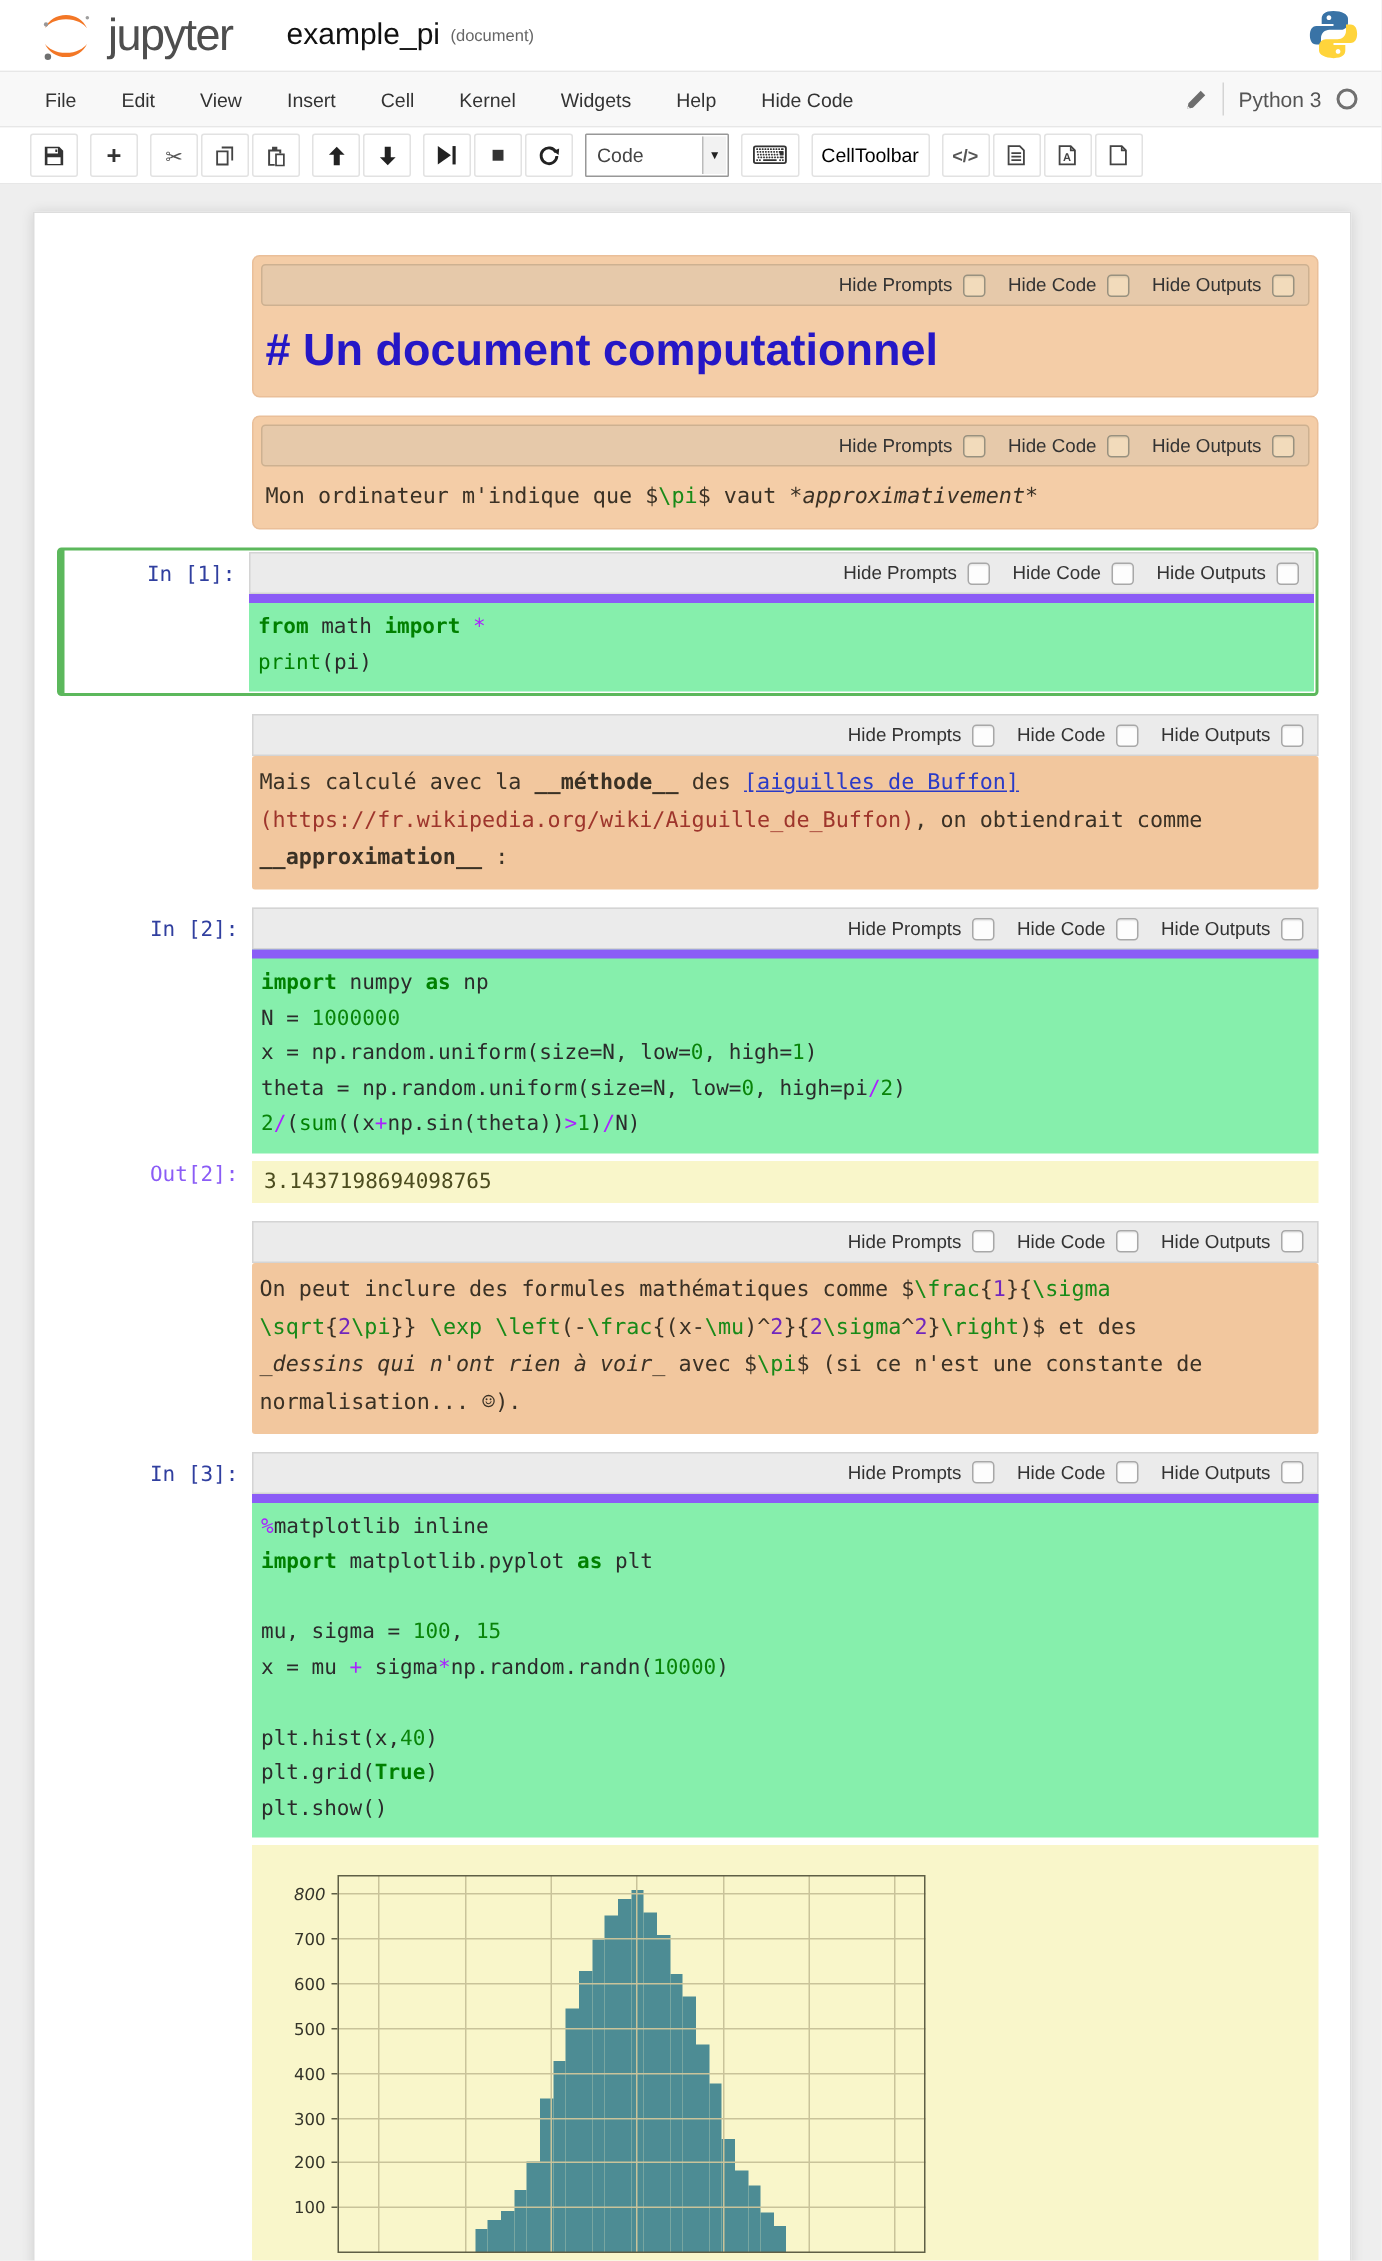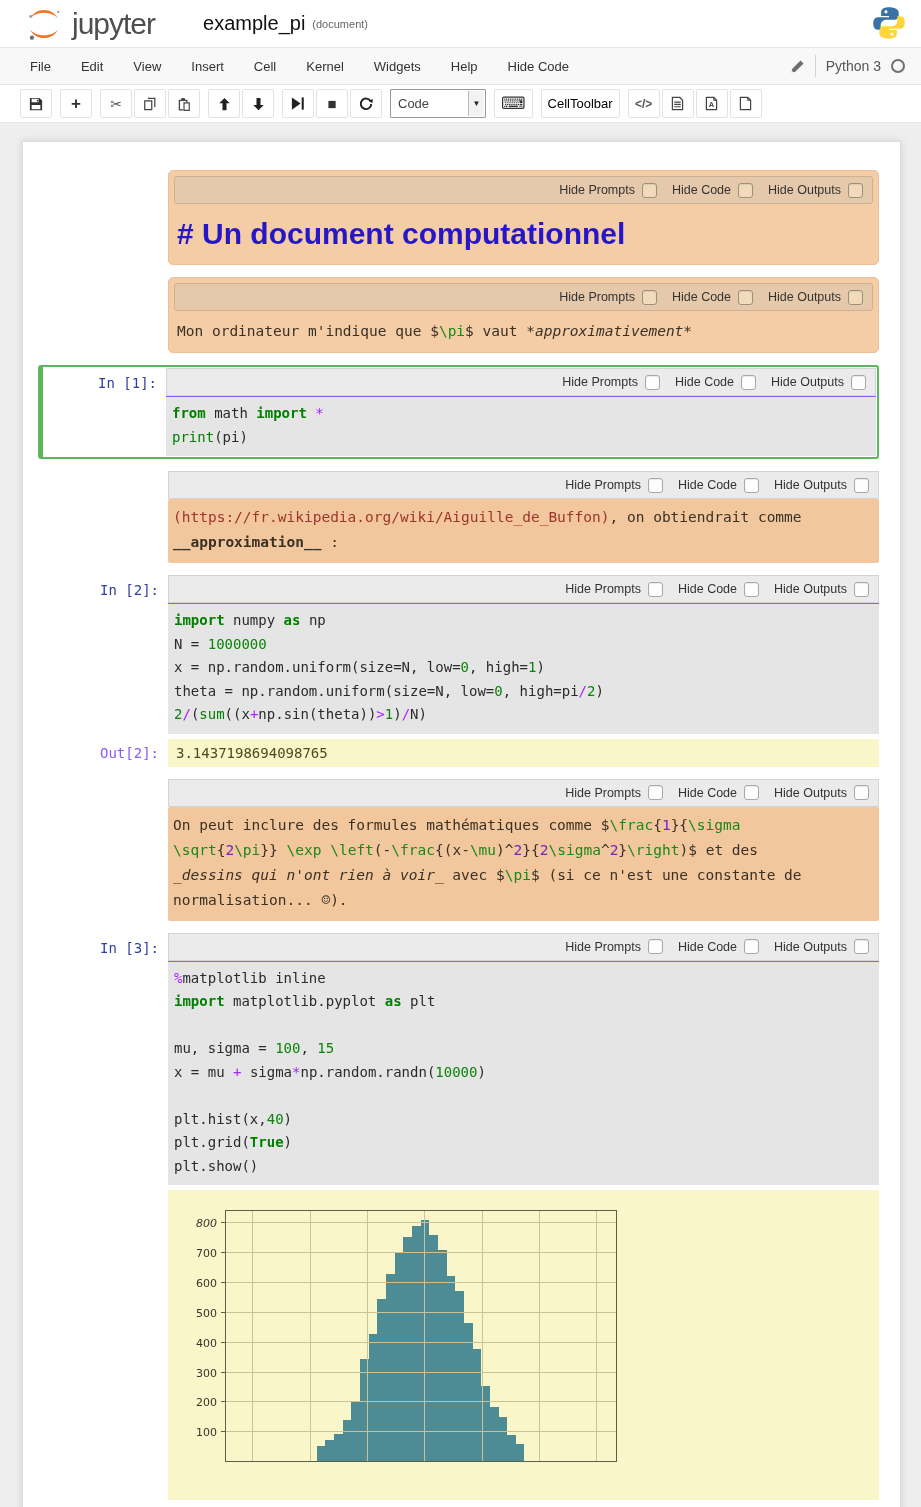--- a/index.html
+++ b/index.html
@@ -2,21 +2,21 @@
 <html><head>
 <meta charset="utf-8">
 <style>
   * { margin:0; padding:0; box-sizing:border-box; }
   html,body { width:921px; height:1507px; overflow:hidden; background:#eeeeee;
     font-family:"Liberation Sans", sans-serif; }
 
   
   .hdr { background:#fff; height:47px; display:flex; align-items:center; padding-left:22px; position:relative; }
   .logo-mark { width:44px; height:36px; margin-right:6px; }
-  .logo-word { font-size:30px; color:#4e4e4e; letter-spacing:-1px; font-weight:400; margin-right:48px; }
+  .logo-word { font-size:30px; color:#4e4e4e; letter-spacing:-1px; font-weight:400; margin-right:36px; }
   .nb-title { font-size:20px; color:#111; }
   .autosave { font-size:11px; color:#666; margin-left:7px; }
   .pylogo { position:absolute; right:14px; top:5px; width:36px; height:36px; }
 
   
   .menubar { background:#f8f8f8; border-top:1px solid #e7e7e7; border-bottom:1px solid #e7e7e7;
     height:38px; display:flex; align-items:center; padding:0 16px 0 30px; }
   .menu-item { font-size:13px; color:#333; margin-right:30px; cursor:pointer; white-space:nowrap; }
   .menubar-right { margin-left:auto; display:flex; align-items:center; gap:10px; }
   .mode-pencil { width:15px; height:15px; }
@@ -63,21 +63,21 @@
   .owrap .strip .cb { background:#f2dbbb; border-color:#98917f; }
   .md-src { font-family:"DejaVu Sans Mono", monospace; font-size:14.5px; line-height:25px;
     color:#3a3125; padding:6px 8px 8px 5px; white-space:pre-wrap; }
   .owrap .md-src { padding:8px 5px 6px 3px; }
   .md-body { background:#f2c79e; border-radius:2px; }
   .h1line { font-family:"Liberation Sans", sans-serif; font-size:30px; font-weight:bold; color:#2517c6; line-height:44px; }
 
   
   .cell.selected { border:2px solid #5cb85c; border-left-width:5px; border-radius:3px; padding:1px 1px 1px 0;
     margin-left:-7px; background:#fff; }
-  .codebox { background:#e5e5e5; border-top:1px solid #8b5cf6; padding:5px 8px 7px 6px; }
+  .codebox { background:#86efac; border-top:6px solid #8b5cf6; padding:5px 8px 7px 6px; }
   .cline { font-family:"DejaVu Sans Mono", monospace; font-size:14px; line-height:23.5px; color:#2b2b2b; white-space:pre; }
   .outbox { background:#f9f6ca; margin-top:5px; padding:6px 8px; font-family:"DejaVu Sans Mono", monospace;
     font-size:14px; color:#4c4c1f; }
   .outrow { display:flex; margin-top:0; }
   .outrow .outbox { flex:1; margin-top:5px; }
 
   
   .k  { color:#008000; font-weight:bold; }
   .b  { color:#008000; }
   .n  { color:#098409; }
@@ -294,21 +294,21 @@
         <div class="mcol">
           <div class="strip">
             <span class="lbl">Hide Prompts</span>
             <span class="cb"></span>
             <span class="lbl">Hide Code</span>
             <span class="cb"></span>
             <span class="lbl">Hide Outputs</span>
             <span class="cb"></span>
           </div>
           <div class="md-body">
-            <div class="md-src"><div><span class="ur">(https://fr.wikipedia.org/wiki/Aiguille_de_Buffon)</span><span>, on obtiendrait comme</span></div><div><span class="st">__approximation__</span><span> :</span></div></div>
+            <div class="md-src"><div><span>Mais calculé avec la </span><span class="st">__méthode__</span><span> des </span><span class="lk">[aiguilles de Buffon]</span></div><div><span class="ur">(https://fr.wikipedia.org/wiki/Aiguille_de_Buffon)</span><span>, on obtiendrait comme</span></div><div><span class="st">__approximation__</span><span> :</span></div></div>
           </div>
         </div>
       </div>
       <div class="cell code" style="position: relative;">
         <div class="pcol">
           <div class="prompt in">In [2]:</div>
         </div>
         <div class="mcol">
           <div class="strip">
             <span class="lbl">Hide Prompts</span>

